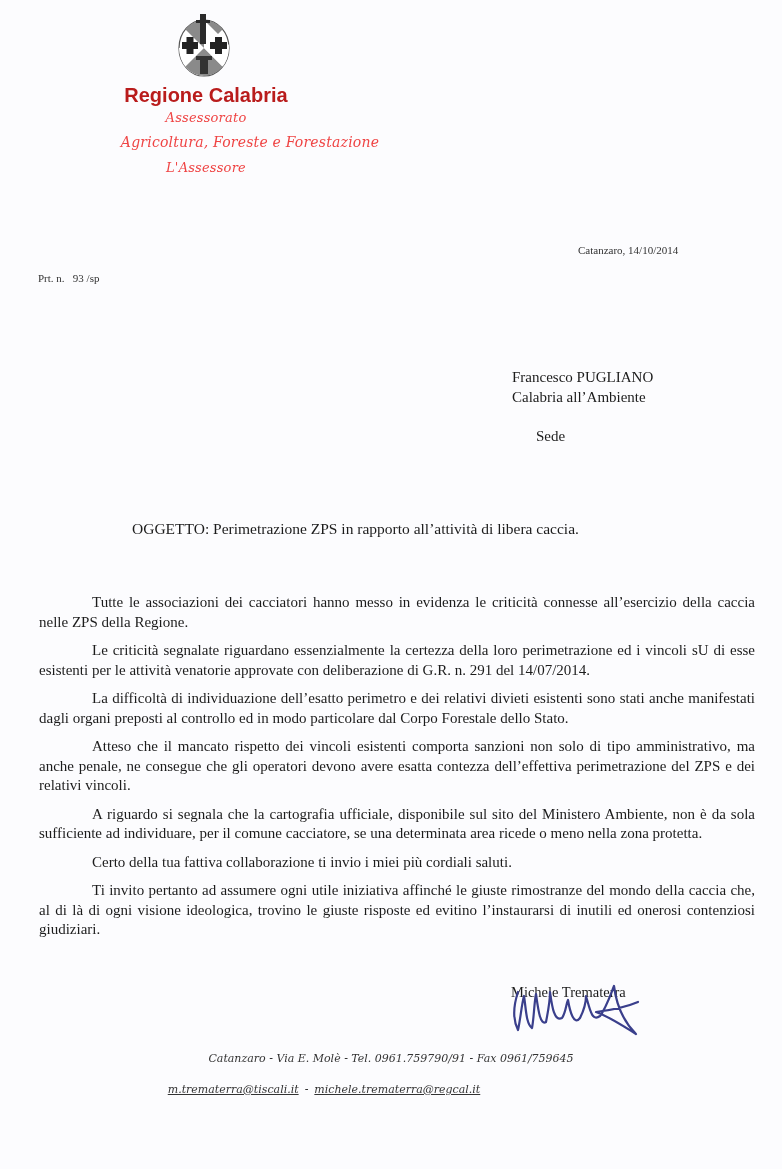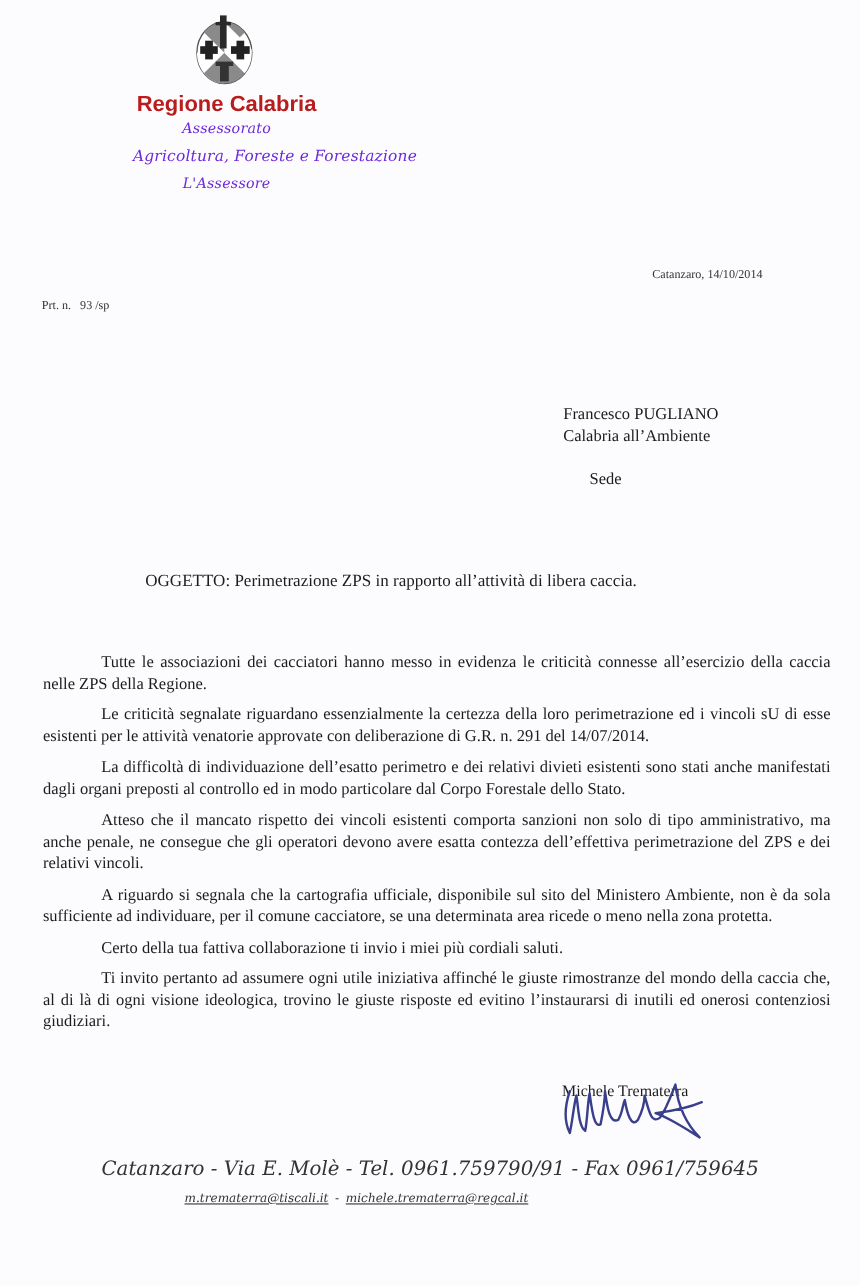--- a/index.html
+++ b/index.html
@@ -8,41 +8,41 @@
       overflow: hidden; color: #1c1c1c;
       font-family: "Liberation Serif", serif;
     }
     .abs { position: absolute; }
     #emblem { left: 176px; top: 12px; width: 56px; height: 68px; }
     #region-name {
       left: 0; width: 412px; top: 84px; text-align: center;
       font-family: "Liberation Sans", sans-serif; font-weight: bold; font-size: 20px; color: #b91c1c;
     }
     .script {
-      font-family: "DejaVu Serif", serif; font-style: italic; color: #6d28d9;
+      font-family: "DejaVu Serif", serif; font-style: italic; color: #ef4444;
       text-align: center; left: 0; width: 412px; font-size: 13px; letter-spacing: 0.2px;
     }
     #dept-1 { top: 110px; }
     #dept-2 { top: 134px; font-size: 14px; padding-left: 44px; }
     #dept-3 { top: 160px; }
     .small { font-size: 11px; color: #333; }
     #prot { left: 38px; top: 272px; }
-    #place-date { left: 593px; top: 244px; }
+    #place-date { left: 578px; top: 244px; }
     .addr { left: 512px; font-size: 15px; line-height: 20px; }
     #addr-name { top: 367px; }
     #addr-role { top: 387px; }
     #addr-sede { top: 426px; margin-left: 24px; }
     #subject { left: 132px; top: 520px; font-size: 15.5px; }
     #body-text { left: 39px; width: 716px; top: 593px; font-size: 15px; line-height: 19.5px; }
     #body-text p { margin: 0 0 9px 0; text-indent: 53px; text-align: justify; }
     #signer-name { left: 511px; top: 984px; font-size: 14.5px; }
     #signature { left: 500px; top: 982px; width: 145px; height: 55px; }
     #footer-line1 {
       left: 0; width: 782px; top: 1052px; text-align: center;
-      font-family: "DejaVu Serif", serif; font-style: italic; font-size: 18px; color: #333;
+      font-family: "DejaVu Serif", serif; font-style: italic; font-size: 11px; color: #333;
     }
     #footer-line2 {
       left: 0; width: 648px; top: 1083px; text-align: center;
       font-family: "DejaVu Serif", serif; font-style: italic; font-size: 11px; color: #333;
     }
     #footer-line2 a { color: #333; text-decoration: underline; }
     #footer-line2 .sep { margin: 0 6px; }
   </style>
 </head>
 <body>

